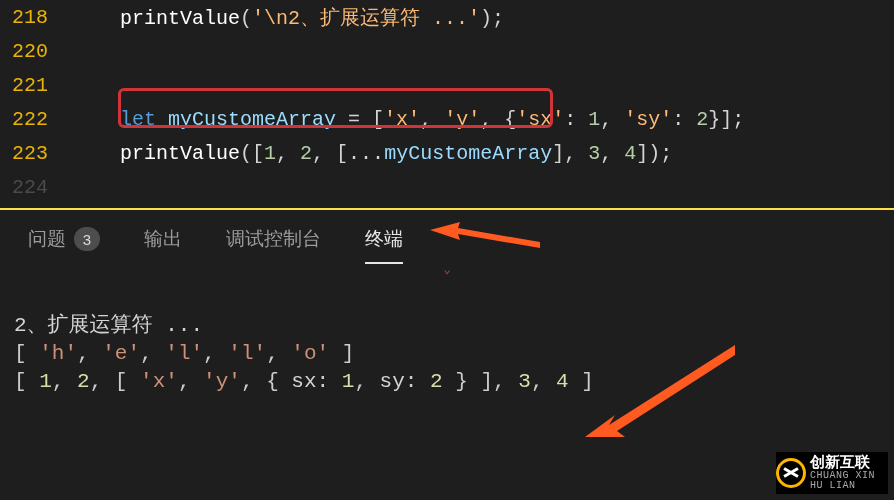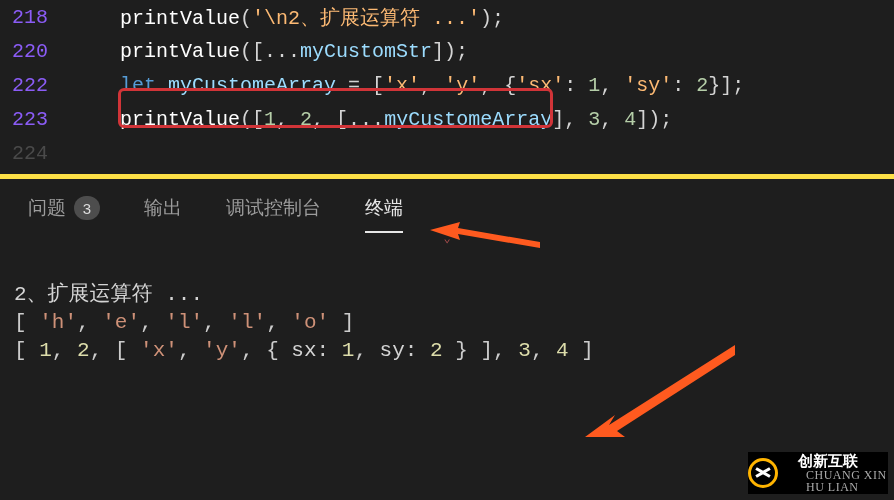--- a/index.html
+++ b/index.html
@@ -20,21 +20,21 @@
   }
   .line {
     display: flex;
     align-items: center;
     height: 34px;
     white-space: pre;
   }
   .gutter {
     width: 72px;
     text-align: right;
-    color: #8b5cf6;
+    color: #eab308;
     padding-right: 24px;
     user-select: none;
     font-size: 20px;
   }
   .gutter.dim { color: #4a4a4a; }
   .code { white-space: pre; }
 
   .kw    { color: #569cd6; }  
   .fn    { color: #ffffff; }  
   .str   { color: #fdba74; }  
@@ -67,21 +67,21 @@
   }
 
   .panel-tabs {
     display: flex;
     align-items: center;
     gap: 44px;
     padding: 16px 28px 10px 28px;
     color: #9c9c9c;
     font-family: -apple-system, "PingFang SC", "Microsoft YaHei", sans-serif;
     font-size: 19px;
-    border-top: 5px solid #fde047;
+    border-top: 2px solid #fde047;
     margin-top: 4px;
   }
   .tab { display: flex; align-items: center; gap: 8px; cursor: pointer; }
   .tab.active { color: #e6e6e6; position: relative; text-align: center; }
   .tab.active::after {
     content: "";
     position: absolute;
     left: 0; right: 0; bottom: -12px;
     height: 2px; background: #e6e6e6;
   }
@@ -99,51 +99,52 @@
     white-space: pre;
   }
   .t-def { color: #d4d4d4; }
   .t-str { color: #ce9178; }
   .t-num { color: #dcdcaa; }
   .t-br  { color: #cccccc; }
 
   .watermark {
     position: absolute;
     right: 6px; bottom: 6px;
-    width: 140px; height: 42px;
+    width: 112px; height: 42px;
     background: #000;
     display: flex; align-items: center; justify-content: center;
-    gap: 20px;
-    font-family: Liberation Serif, serif;
+    gap: 4px;
+    font-family: Liberation Mono, monospace;
   }
   .wm-logo {
     width: 30px; height: 30px; border-radius: 50%;
     background: #000; border: 3px solid #ffb400;
     position: relative; flex-shrink: 0;
   }
   .wm-logo::before {
     content:""; position:absolute; left:4px; top:10px;
     width:16px; height:3px; background:#fff; transform:rotate(30deg);
   }
   .wm-logo::after {
     content:""; position:absolute; left:4px; top:10px;
     width:16px; height:3px; background:#fff; transform:rotate(-30deg);
   }
   .wm-text { display:flex; flex-direction:column; line-height:1; }
   .wm-cn { color:#fff; font-size:15px; font-weight:600; }
-  .wm-py { color:#aaa; font-size:12px; letter-spacing:0.5px;margin-left:8px; }
+  .wm-py { color:#aaa; font-size:10px; letter-spacing:0.5px; }
 
   .caret-hint { text-align:center; color:#b05050; font-size:12px; height:14px; }
 </style>
 </head>
 <body>
 
 <div class="editor" id="editor">
     <div class="line"><div class="gutter">218</div><div class="code"><span class="pnc">    </span><span class="fn">printValue</span><span class="pnc">(</span><span class="str">'\n2、扩展运算符 ...'</span><span class="pnc">);</span></div></div>
-    <div class="line"><div class="gutter">220</div><div class="code"><span class="pnc">    </span><span class="fn">printValue</span><span class="pnc">([...</span><span class="var">myCustomStr</span><span class="pnc">]);</span></div></div>
+    <div class="line"><div class="gutter">220</div></div>
+    <div class="line"><div class="gutter">221</div><div class="code"></div></div>
     <div class="line"><div class="gutter">222</div><div class="code"><span class="pnc">    </span><span class="kw">let</span><span class="pnc"> </span><span class="var">myCustomeArray</span><span class="pnc"> = [</span><span class="str">'x'</span><span class="pnc">, </span><span class="str">'y'</span><span class="pnc">, {</span><span class="str">'sx'</span><span class="pnc">: </span><span class="num">1</span><span class="pnc">, </span><span class="str">'sy'</span><span class="pnc">: </span><span class="num">2</span><span class="pnc">}];</span></div></div>
     <div class="line"><div class="gutter">223</div><div class="code"><span class="pnc">    </span><span class="fn">printValue</span><span class="pnc">([</span><span class="num">1</span><span class="pnc">, </span><span class="num">2</span><span class="pnc">, [...</span><span class="var">myCustomeArray</span><span class="pnc">], </span><span class="num">3</span><span class="pnc">, </span><span class="num">4</span><span class="pnc">]);</span></div></div>
     <div class="line"><div class="gutter dim">224</div><div class="code"></div></div>
   </div>
 
 <div class="hl"></div>
 
 <svg class="arrow1" viewBox="0 0 110 32">
   <polygon points="0,8 30,0 28,6 110,20 110,26 28,12 30,18" fill="#ff5a1f"></polygon>
 </svg>

